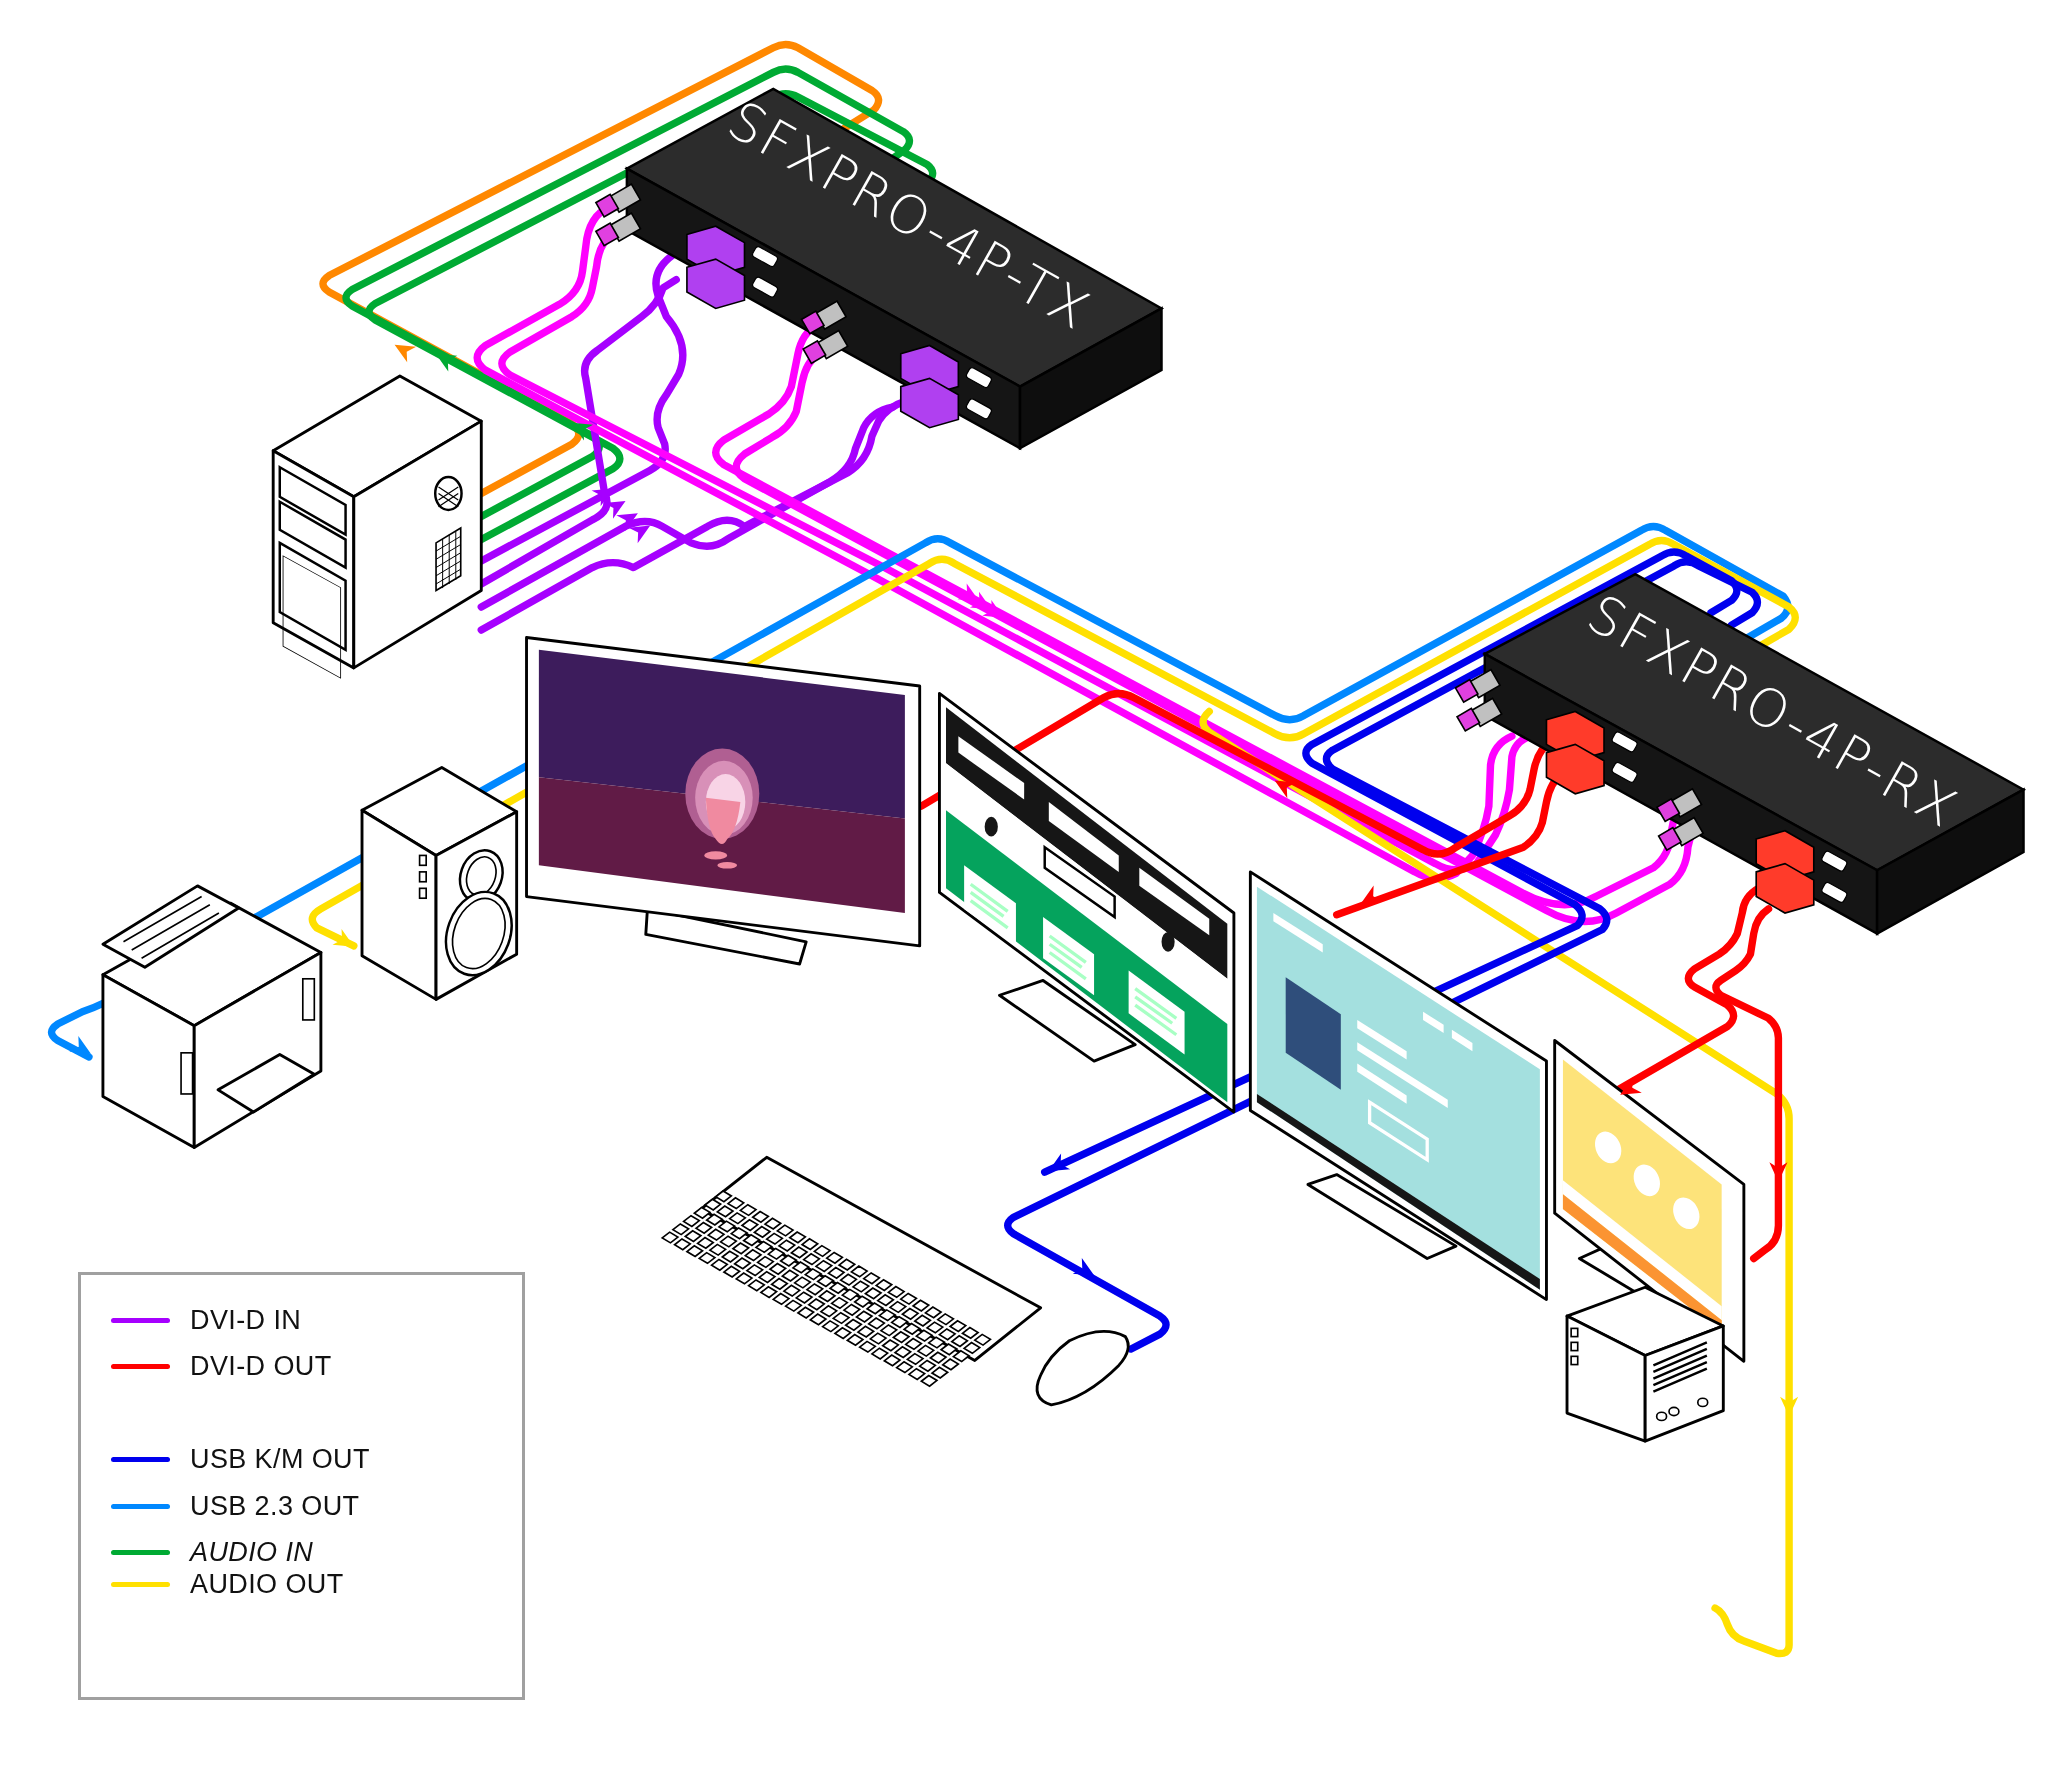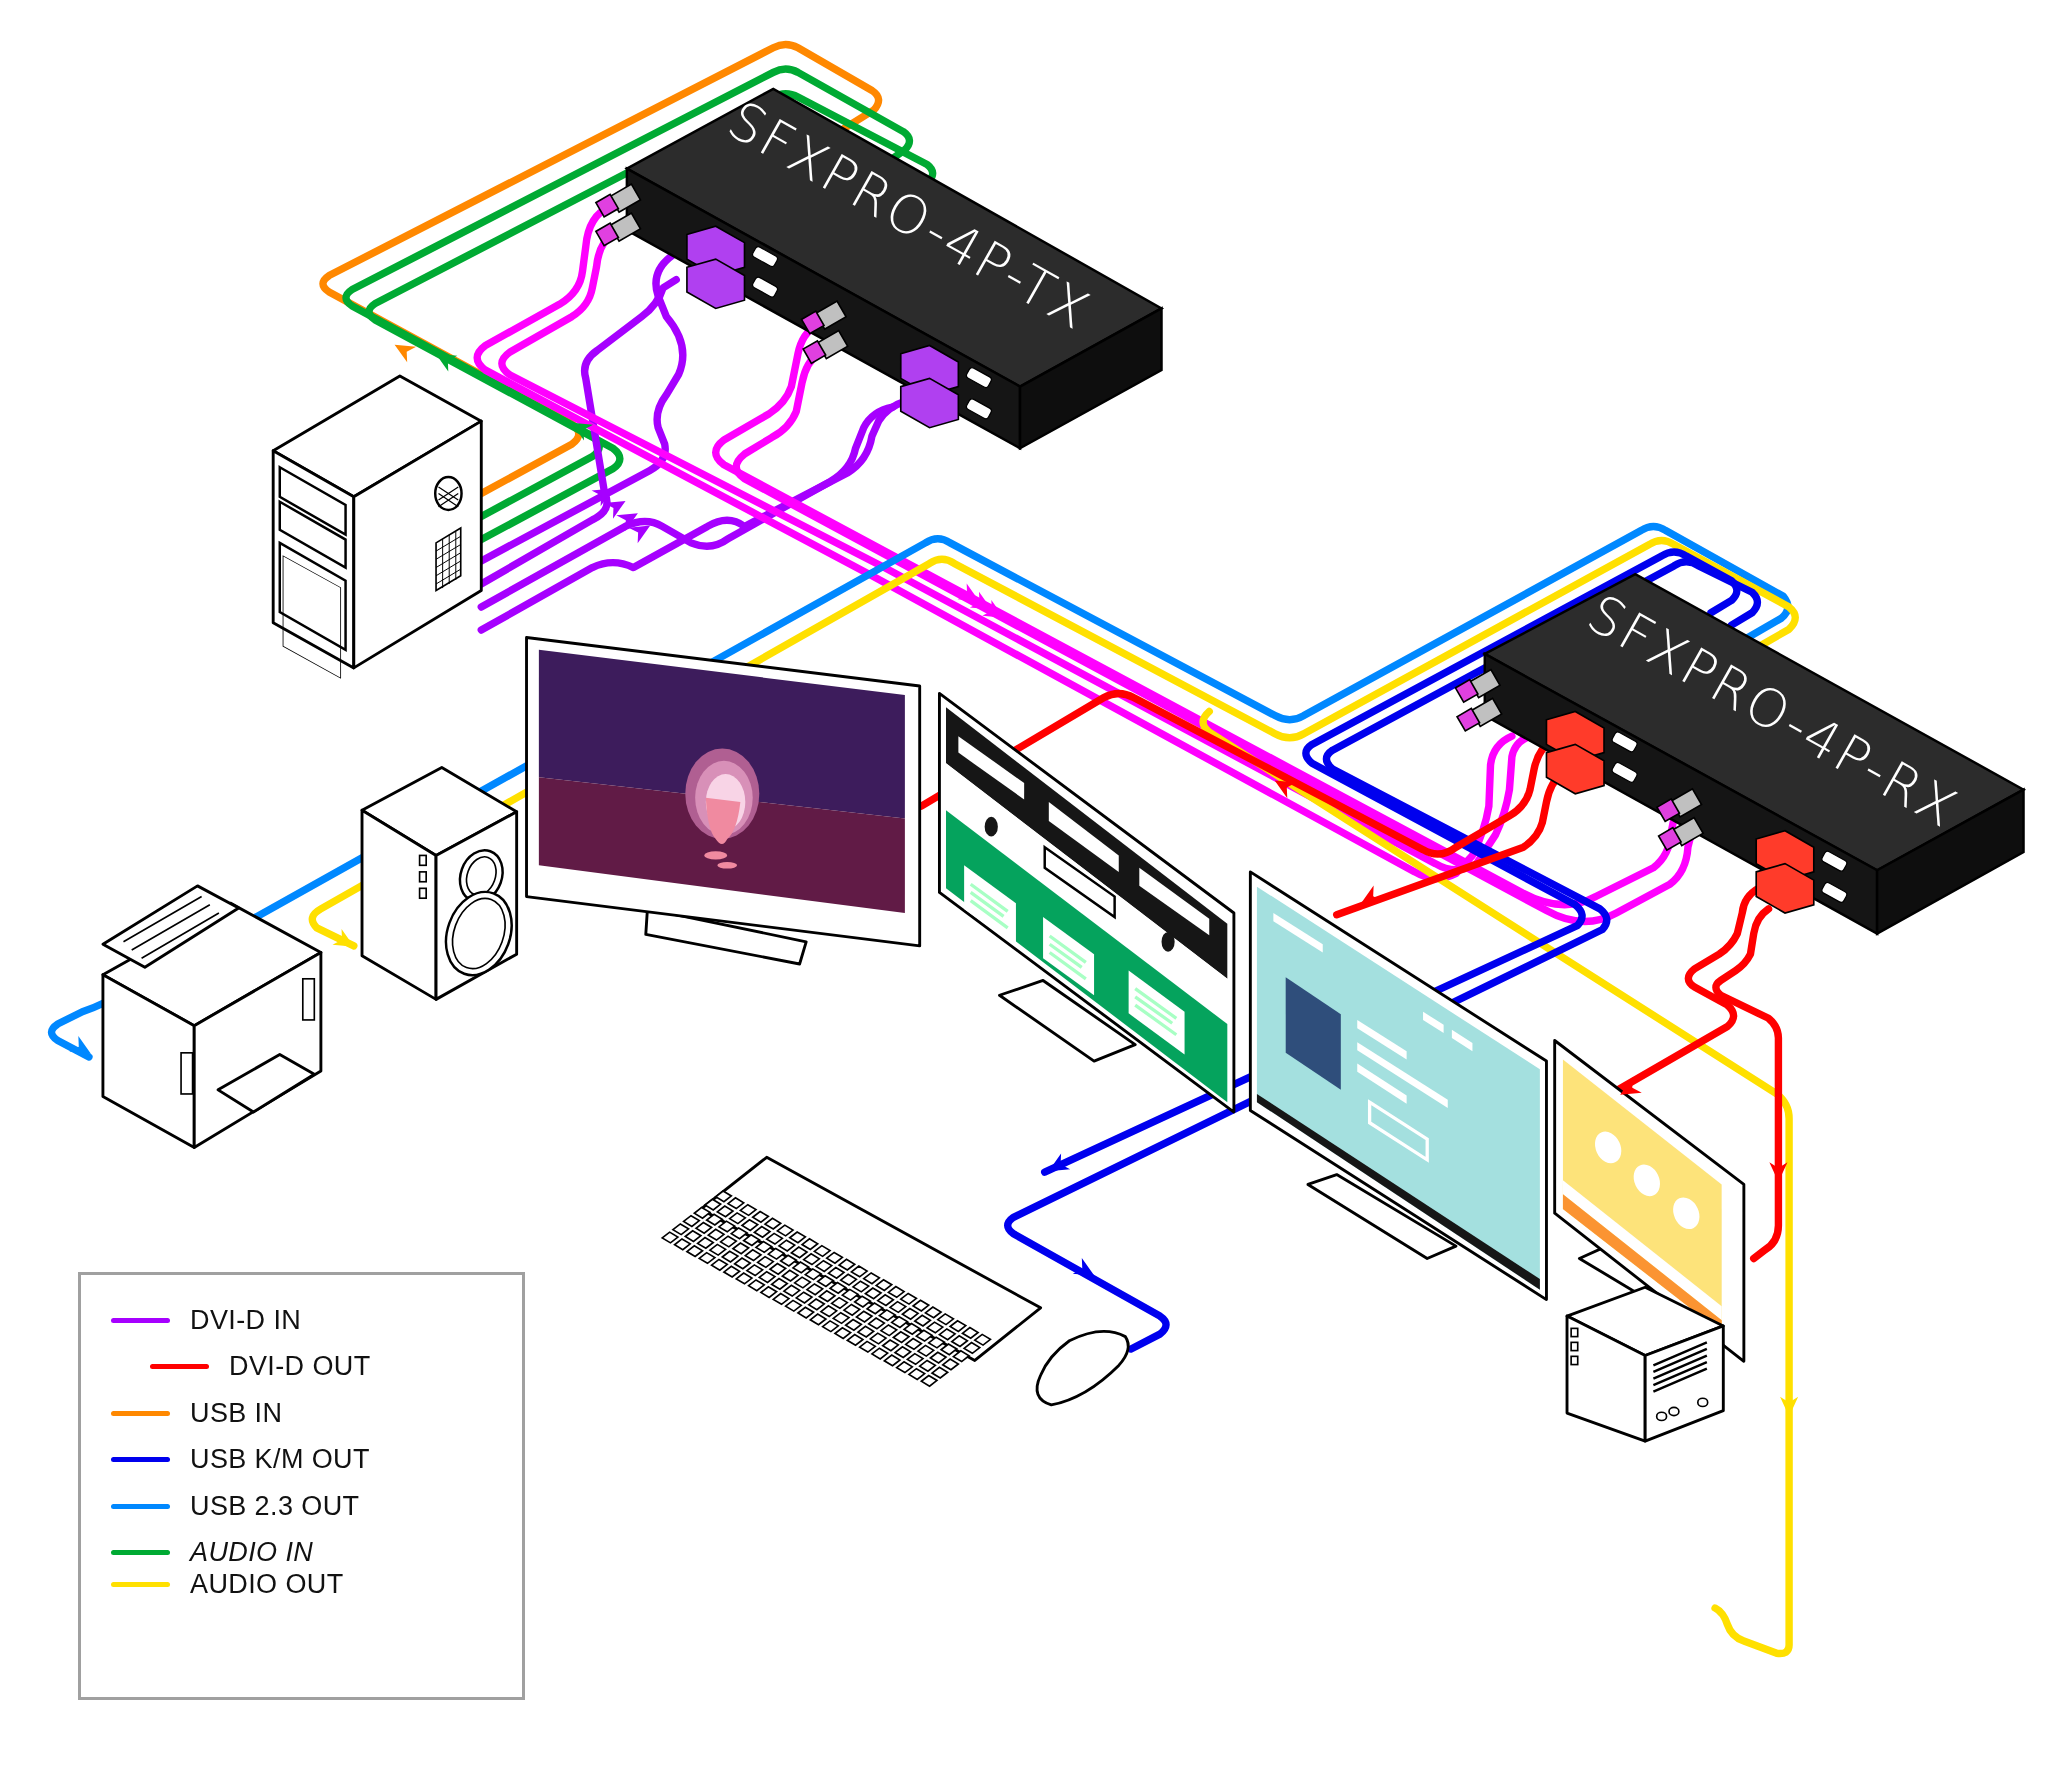--- a/index.html
+++ b/index.html
@@ -411,27 +411,23 @@
       <path d="M12,0 L-12,-11 L-5,0 L-12,11 Z" fill="#0000ee" transform="translate(1320,1545) rotate(30)"></path>
       <path d="M12,0 L-12,-11 L-5,0 L-12,11 Z" fill="#0088ff" transform="translate(100,1275) rotate(30)"></path>
     </g>
 </svg>
 
 <div id="legend">
     <div class="legend-item" style="top: 25px;">
       <span class="legend-swatch" style="background: rgb(166, 0, 255);"></span>
       <span class="legend-label">DVI-D IN</span>
     </div>
-    <div class="legend-item" style="top: 71px; margin-left: 39px;">
+    <div class="legend-item" style="top: 71px;">
       <span class="legend-swatch" style="background: rgb(255, 0, 0);"></span>
       <span class="legend-label">DVI-D OUT</span>
-    </div>
-    <div class="legend-item" style="top: 118px;">
-      <span class="legend-swatch" style="background: rgb(255, 136, 0);"></span>
-      <span class="legend-label">USB IN</span>
     </div>
     <div class="legend-item" style="top: 164px;">
       <span class="legend-swatch" style="background: rgb(0, 0, 238);"></span>
       <span class="legend-label">USB K/M OUT</span>
     </div>
     <div class="legend-item" style="top: 211px;">
       <span class="legend-swatch" style="background: rgb(0, 136, 255);"></span>
       <span class="legend-label">USB 2.3 OUT</span>
     </div>
     <div class="legend-item" style="top: 257px; font-style: italic;">

